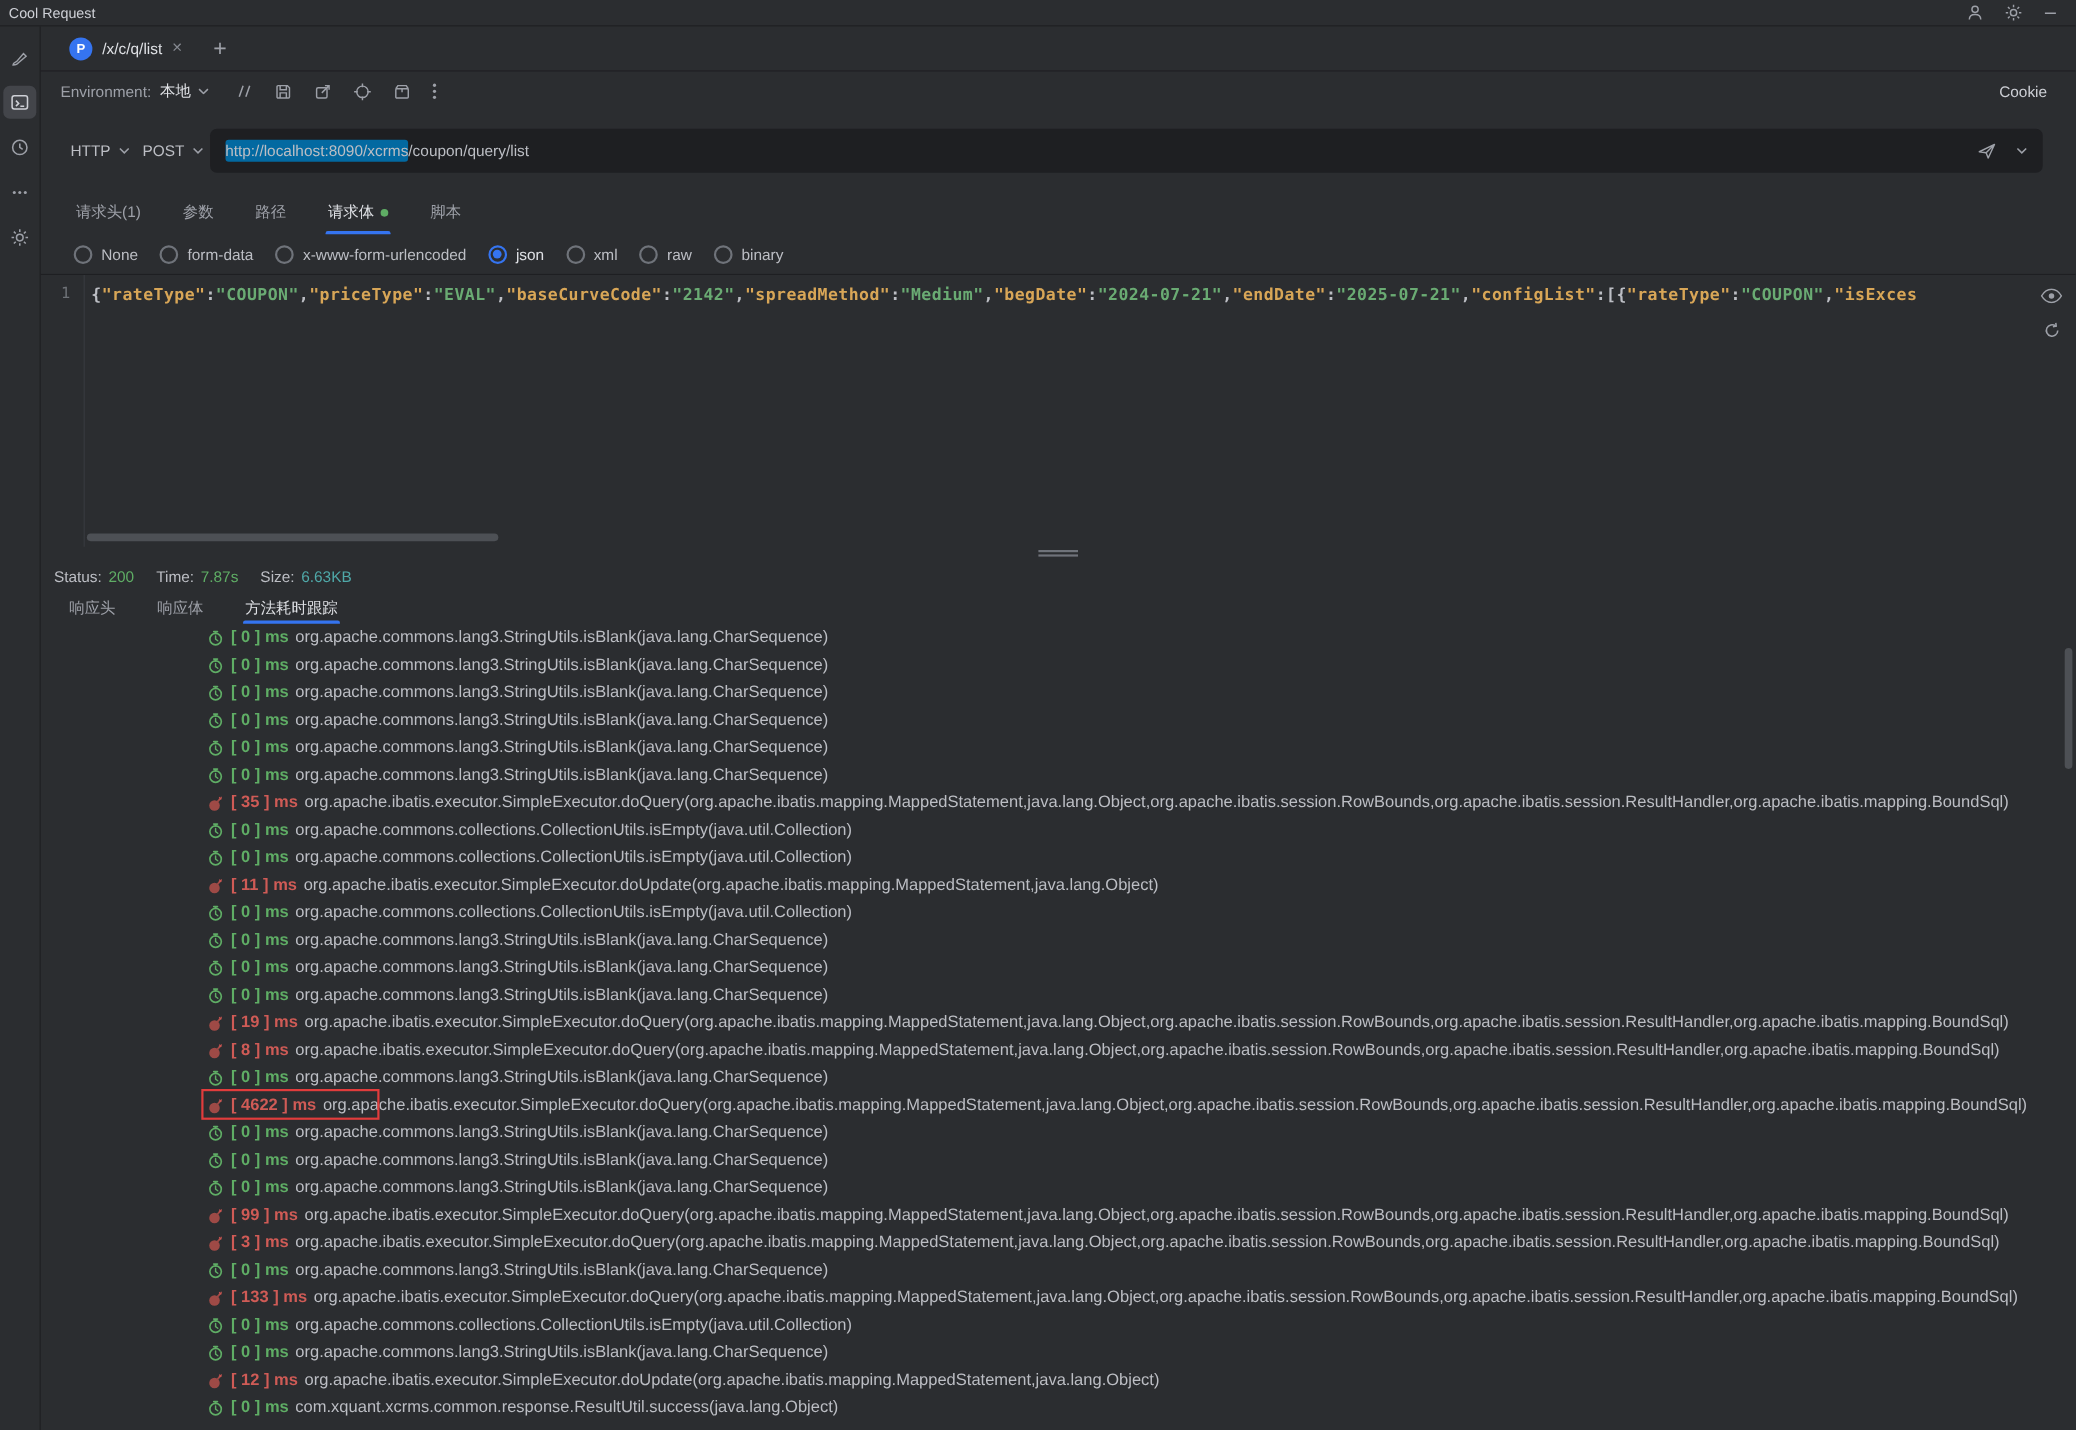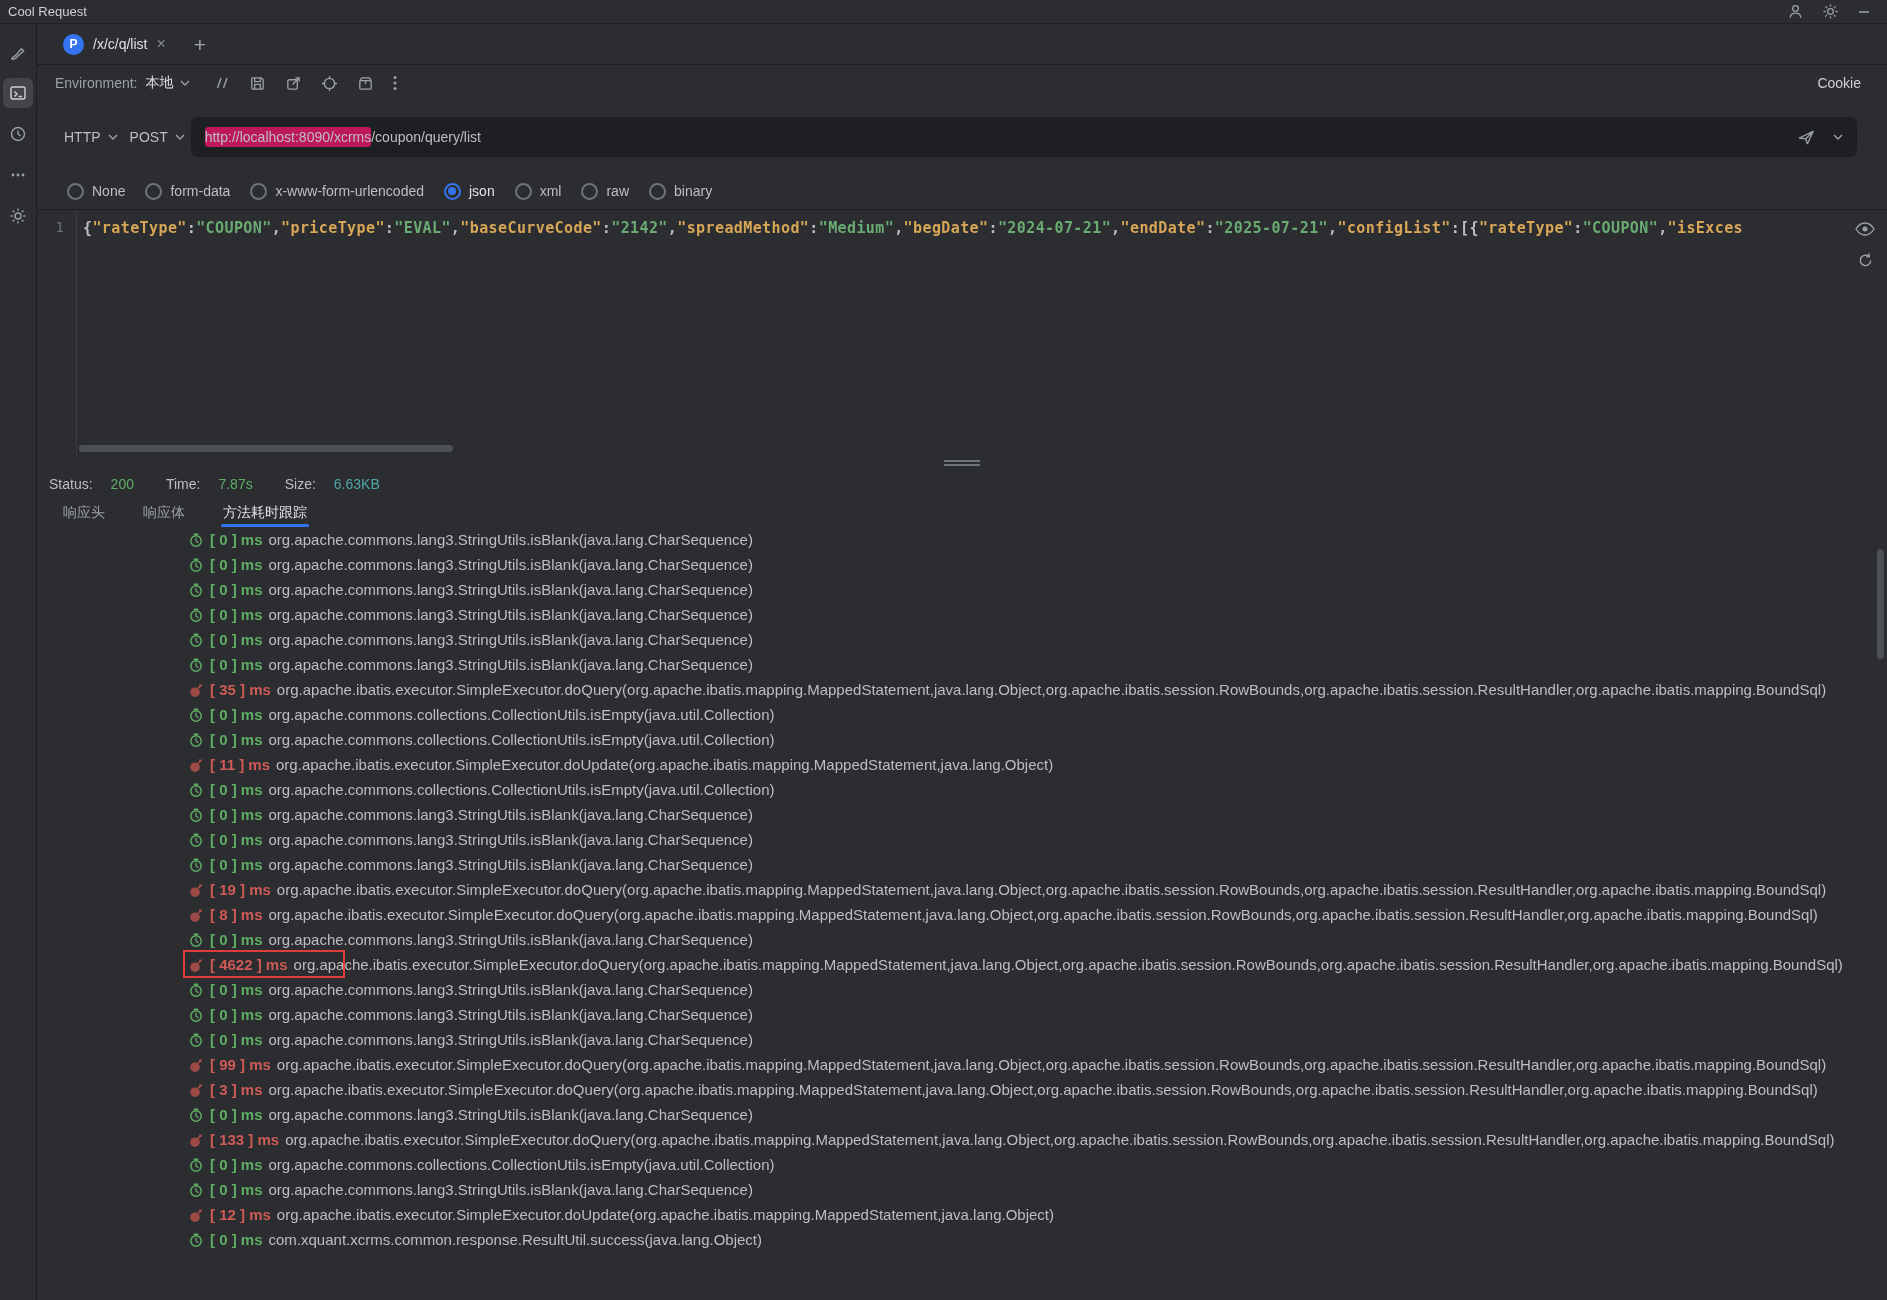--- a/index.html
+++ b/index.html
@@ -35,21 +35,21 @@
   .envrow{flex:0 0 36px;display:flex;align-items:center;padding:0 26px 0 18px;font-size:14px}
   .env-label{color:#9da0a8}
   .env-value{color:#dfe1e5;margin-left:8px;margin-right:7px}
   .toolbar-icons{display:flex;align-items:center;gap:19px;margin-left:24px;color:#a8adbd}
   .cookie{margin-left:auto;color:#ced0d6}
 
   
   .urlrow{flex:0 0 72px;display:flex;align-items:center;padding:0 30px 0 21px;}
   .select-ctl{display:flex;align-items:center;gap:7px;font-size:14px;color:#bcbec4;padding:0 6px}
   .url-field{flex:1;height:40px;background:#1e1f22;border-radius:6px;display:flex;align-items:center;padding:0 14px;font-size:14px;color:#bcbec4;white-space:pre}
-  .url-hl{background:#be185d;border-radius:3px;padding:2px 0}
+  .url-hl{background:#0369a1;border-radius:3px;padding:2px 0}
   .send-wrap{margin-left:auto;display:flex;align-items:center;gap:17px}
 
   
   .reqtabs{flex:0 0 40px;display:flex;align-items:stretch;padding-left:30px;gap:34px;font-size:14px}
   .rtab{display:flex;align-items:center;gap:6px;color:#9da0a8;position:relative;padding:0 2px;cursor:default}
   .rtab.active{color:#dfe1e5}
   .rtab.active::after{content:'';position:absolute;left:0;right:0;bottom:0;height:3px;border-radius:2px 2px 0 0;background:#3574f0}
   .dot{width:7px;height:7px;border-radius:50%;background:#5fad65}
 
   
@@ -67,21 +67,21 @@
   .code{flex:1;padding:8px 56px 0 6px;font-size:15px;line-height:21px;white-space:pre;overflow:hidden;font-weight:600;letter-spacing:0.4px}
   .tok-key{color:#d8a657}
   .tok-str{color:#6aab73}
   .tok-punct{color:#bcbec4}
   .editor-side{position:absolute;top:12px;right:12px;display:flex;flex-direction:column;gap:16px;align-items:center;color:#9da0a8}
   .hscroll{position:absolute;left:42px;bottom:5px;width:374px;height:7px;border-radius:4px;background:#4d5055}
 
   
   .splitter{flex:0 0 12px;display:flex;align-items:center;justify-content:center}
   .grip{width:36px;height:6px;border-top:2px solid #6f737a;border-bottom:2px solid #6f737a}
-  .statusrow{flex:0 0 30px;display:flex;align-items:center;padding-left:12px;font-size:14px;gap:18px}
+  .statusrow{flex:0 0 30px;display:flex;align-items:center;padding-left:12px;font-size:14px;gap:6px}
   .lbl{color:#bcbec4}
   .v-green{color:#5fad65}
   .v-teal{color:#4fa8a8}
   .ml{margin-left:14px}
 
   
   .resptabs{flex:0 0 28px;display:flex;align-items:stretch;padding-left:24px;gap:34px;font-size:14px}
 
   
   .trace{flex:1;position:relative;overflow:hidden}
@@ -243,20 +243,42 @@
             </span>
             <span class="icon-btn">
               <svg width="10" height="6" viewBox="0 0 10 6">
                   <path d="M1 1l4 4 4-4" fill="none" stroke="#9da0a8" stroke-width="1.4"></path>
                 </svg>
             </span>
           </div>
         </div>
       </div>
 
+      <div class="reqtabs">
+          <div class="rtab">
+    <span>请求头(1)</span>
+
+  </div>
+          <div class="rtab">
+    <span>参数</span>
+
+  </div>
+          <div class="rtab">
+    <span>路径</span>
+
+  </div>
+          <div class="rtab active">
+    <span>请求体</span>
+    <span class="dot" style="display: inline-block;"></span>
+  </div>
+          <div class="rtab">
+    <span>脚本</span>
+
+  </div>
+        </div>
 
       <div class="radiorow">
           <div class="radio">
     <span class="rb"></span>
     <span>None</span>
   </div>
           <div class="radio">
     <span class="rb"></span>
     <span>form-data</span>
   </div>

